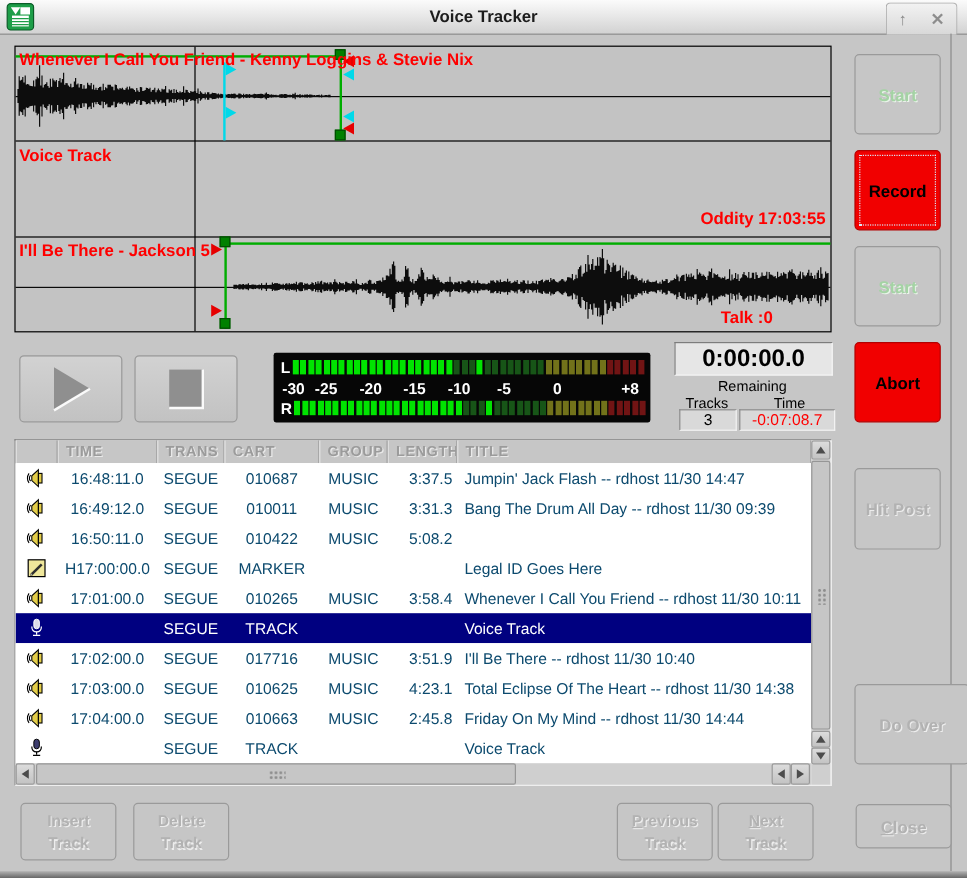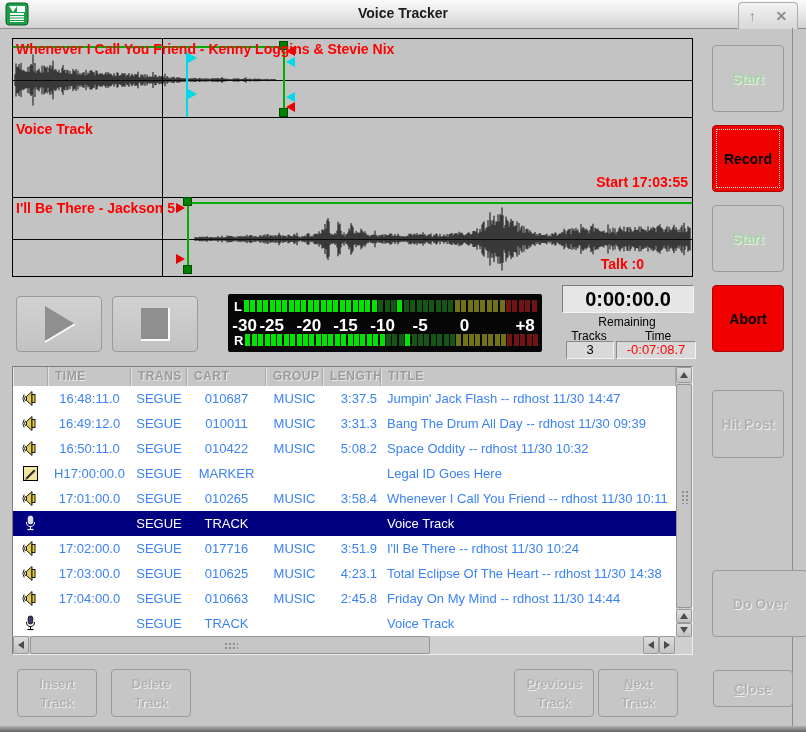--- a/index.html
+++ b/index.html
@@ -40,39 +40,39 @@
   .tri.red.right{border-left-color:#e60000;}
   
   .tbtn{position:absolute;width:84px;height:54px;border:1px solid #9a9a9a;border-radius:4px;
     background:linear-gradient(#d2d2d2,#c2c2c2);display:flex;align-items:center;justify-content:center;}
   .meter{position:absolute;left:228px;top:294px;width:314px;height:58px;background:#060606;border-radius:2px;}
   .mrow{position:absolute;left:6px;width:302px;height:14px;display:flex;align-items:center;}
   .mlab{color:#fff;font-weight:bold;font-size:13px;width:12px;}
   .segs{display:flex;gap:1.4px;margin-left:2px;}
   .seg{width:5px;height:12px;}
   .mscale{position:absolute;left:6px;top:22px;width:302px;height:14px;}
-  .mtick{position:absolute;top:0;transform:translateX(-50%);color:#fff;font-weight:bold;font-size:17px;}
+  .mtick{position:absolute;top:0;transform:translateX(-50%);color:#fff;font-weight:bold;font-size:13px;}
   .clock{position:absolute;left:562px;top:285px;width:130px;height:26px;background:#e6e6e6;
     border-top:1px solid #7d7d7d;border-left:1px solid #7d7d7d;border-bottom:1px solid #f4f4f4;border-right:1px solid #f4f4f4;
     font-size:20px;font-weight:bold;color:#000;text-align:center;line-height:26px;}
   .slab{position:absolute;font-size:12px;color:#000;text-align:center;}
   .sval{position:absolute;height:16px;background:#d9d9d9;border-top:1px solid #8a8a8a;border-left:1px solid #8a8a8a;
     border-bottom:1px solid #f2f2f2;border-right:1px solid #f2f2f2;
     font-size:13px;text-align:center;line-height:16px;}
   
   .logbox{position:absolute;left:12px;top:366px;width:681px;height:289px;
     border-top:1px solid #7e7e7e;border-left:1px solid #7e7e7e;border-bottom:1px solid #eee;border-right:1px solid #eee;
     box-sizing:border-box;background:#fff;}
   .lgrid{display:grid;grid-template-columns:35px 83px 56px 79px 57px 58px 1fr;}
   .lhead{position:absolute;left:0;top:0;width:663px;height:19px;background:#c6c6c6;}
   .hcell{font-size:12px;font-weight:bold;letter-spacing:.5px;color:#9b9b9b;
     text-shadow:1px 1px 0 #e9e9e9;padding-left:7px;line-height:19px;
     border-right:1px solid #a8a8a8;box-shadow:inset 1px 0 0 #e3e3e3;overflow:hidden;white-space:nowrap;}
   .lrows{position:absolute;left:0;top:19px;width:663px;height:252px;background:#fff;overflow:hidden;}
-  .lrow{height:25px;align-items:center;background:#fff;color:#3b82f6;}
+  .lrow{height:25px;align-items:center;background:#fff;color:#0c4a6e;}
   .lrow.sel{background:#000080;color:#fff;}
   .lcell{font-size:13px;white-space:nowrap;overflow:hidden;}
   .lc-c{text-align:center;}
   .lc-r{text-align:right;padding-right:4px;}
   .lc-l{padding-left:6px;}
   .lc-ic{display:flex;justify-content:center;align-items:center;}
   
   .sb-v{position:absolute;right:0;top:0;width:16px;height:287px;background:#cfcfcf;}
   .sb-h{position:absolute;left:0;bottom:0;width:663px;height:18px;background:#cfcfcf;}
   .sb-btn{position:absolute;background:linear-gradient(#dcdcdc,#c3c3c3);border:1px solid #9a9a9a;
@@ -147,21 +147,21 @@
 
     <div class="gline-h" style="left:174px;top:163px;width:505px"></div>
     <div class="gline-v" style="left:174px;top:159px;height:76px"></div>
     <div class="gsq" style="left:170px;top:158px"></div>
     <div class="gsq" style="left:170px;top:226px"></div>
     <div class="tri red right" style="left:163px;top:164px"></div>
     <div class="tri red right" style="left:163px;top:215px"></div>
 
     <div class="tlabel" style="left:3px;top:2px">Whenever I Call You Friend - Kenny Loggins &amp; Stevie Nix</div>
     <div class="tlabel" style="left:3px;top:82px">Voice Track</div>
-    <div class="tannot" style="right:4px;top:135px">Start 17:03:55</div>
+    <div class="tannot" style="right:4px;top:135px">Oddity 17:03:55</div>
     <div class="tlabel" style="left:3px;top:161px">I'll Be There - Jackson 5</div>
     <div class="tannot" style="right:48px;top:217px">Talk :0</div>
   </div>
 
   <div class="tbtn" style="left:16px;top:296px">
     <svg width="44" height="42" viewBox="0 0 44 42">
       <polygon points="8,3 38,21 8,39" fill="#8f8f8f"></polygon>
       <polyline points="8,39 38,21" stroke="#fafafa" stroke-width="2" fill="none"></polyline>
     </svg>
   </div>
@@ -341,21 +341,20 @@
               <polygon points="10,1.5 10,15.5 4.5,10.5 4.5,6.5" fill="#e3cd4a" stroke="#000" stroke-width="0.9"></polygon>
               <rect x="10" y="4.5" width="3" height="8" fill="#e3cd4a" stroke="#000" stroke-width="0.9"></rect>
               <path d="M3.5 6 Q1.5 8.5 3.5 11 M2.2 4.5 Q-0.5 8.5 2.2 12.5" fill="none" stroke="#000" stroke-width="0.9"></path>
             </svg>
           </div>
           <div class="lcell lc-c">16:50:11.0</div>
           <div class="lcell lc-c">SEGUE</div>
           <div class="lcell lc-c">010422</div>
           <div class="lcell lc-c">MUSIC</div>
           <div class="lcell lc-r">5:08.2</div>
-          <div class="lcell lc-l">Space Oddity -- rdhost 11/30 10:32</div>
         </div>
         <div class="lrow lgrid">
           <div class="lcell lc-ic">
             <svg width="17" height="17" viewBox="0 0 17 17">
               <rect x="1.5" y="1.5" width="14" height="14" fill="#efe79b" stroke="#000"></rect>
               <polygon points="4,12.5 12,4.5 13.5,6 5.5,14" fill="#2f2f2f"></polygon>
               <polygon points="4,12.5 5.5,14 3.5,14.5" fill="#fff" stroke="#000" stroke-width="0.5"></polygon>
             </svg>
           </div>
           <div class="lcell lc-c">H17:00:00.0</div>
@@ -402,21 +401,21 @@
               <polygon points="10,1.5 10,15.5 4.5,10.5 4.5,6.5" fill="#e3cd4a" stroke="#000" stroke-width="0.9"></polygon>
               <rect x="10" y="4.5" width="3" height="8" fill="#e3cd4a" stroke="#000" stroke-width="0.9"></rect>
               <path d="M3.5 6 Q1.5 8.5 3.5 11 M2.2 4.5 Q-0.5 8.5 2.2 12.5" fill="none" stroke="#000" stroke-width="0.9"></path>
             </svg>
           </div>
           <div class="lcell lc-c">17:02:00.0</div>
           <div class="lcell lc-c">SEGUE</div>
           <div class="lcell lc-c">017716</div>
           <div class="lcell lc-c">MUSIC</div>
           <div class="lcell lc-r">3:51.9</div>
-          <div class="lcell lc-l">I'll Be There -- rdhost 11/30 10:24</div>
+          <div class="lcell lc-l">I'll Be There -- rdhost 11/30 10:40</div>
         </div>
         <div class="lrow lgrid">
           <div class="lcell lc-ic">
             <svg width="17" height="17" viewBox="0 0 17 17">
               <polygon points="10,1.5 10,15.5 4.5,10.5 4.5,6.5" fill="#e3cd4a" stroke="#000" stroke-width="0.9"></polygon>
               <rect x="10" y="4.5" width="3" height="8" fill="#e3cd4a" stroke="#000" stroke-width="0.9"></rect>
               <path d="M3.5 6 Q1.5 8.5 3.5 11 M2.2 4.5 Q-0.5 8.5 2.2 12.5" fill="none" stroke="#000" stroke-width="0.9"></path>
             </svg>
           </div>
           <div class="lcell lc-c">17:03:00.0</div>

